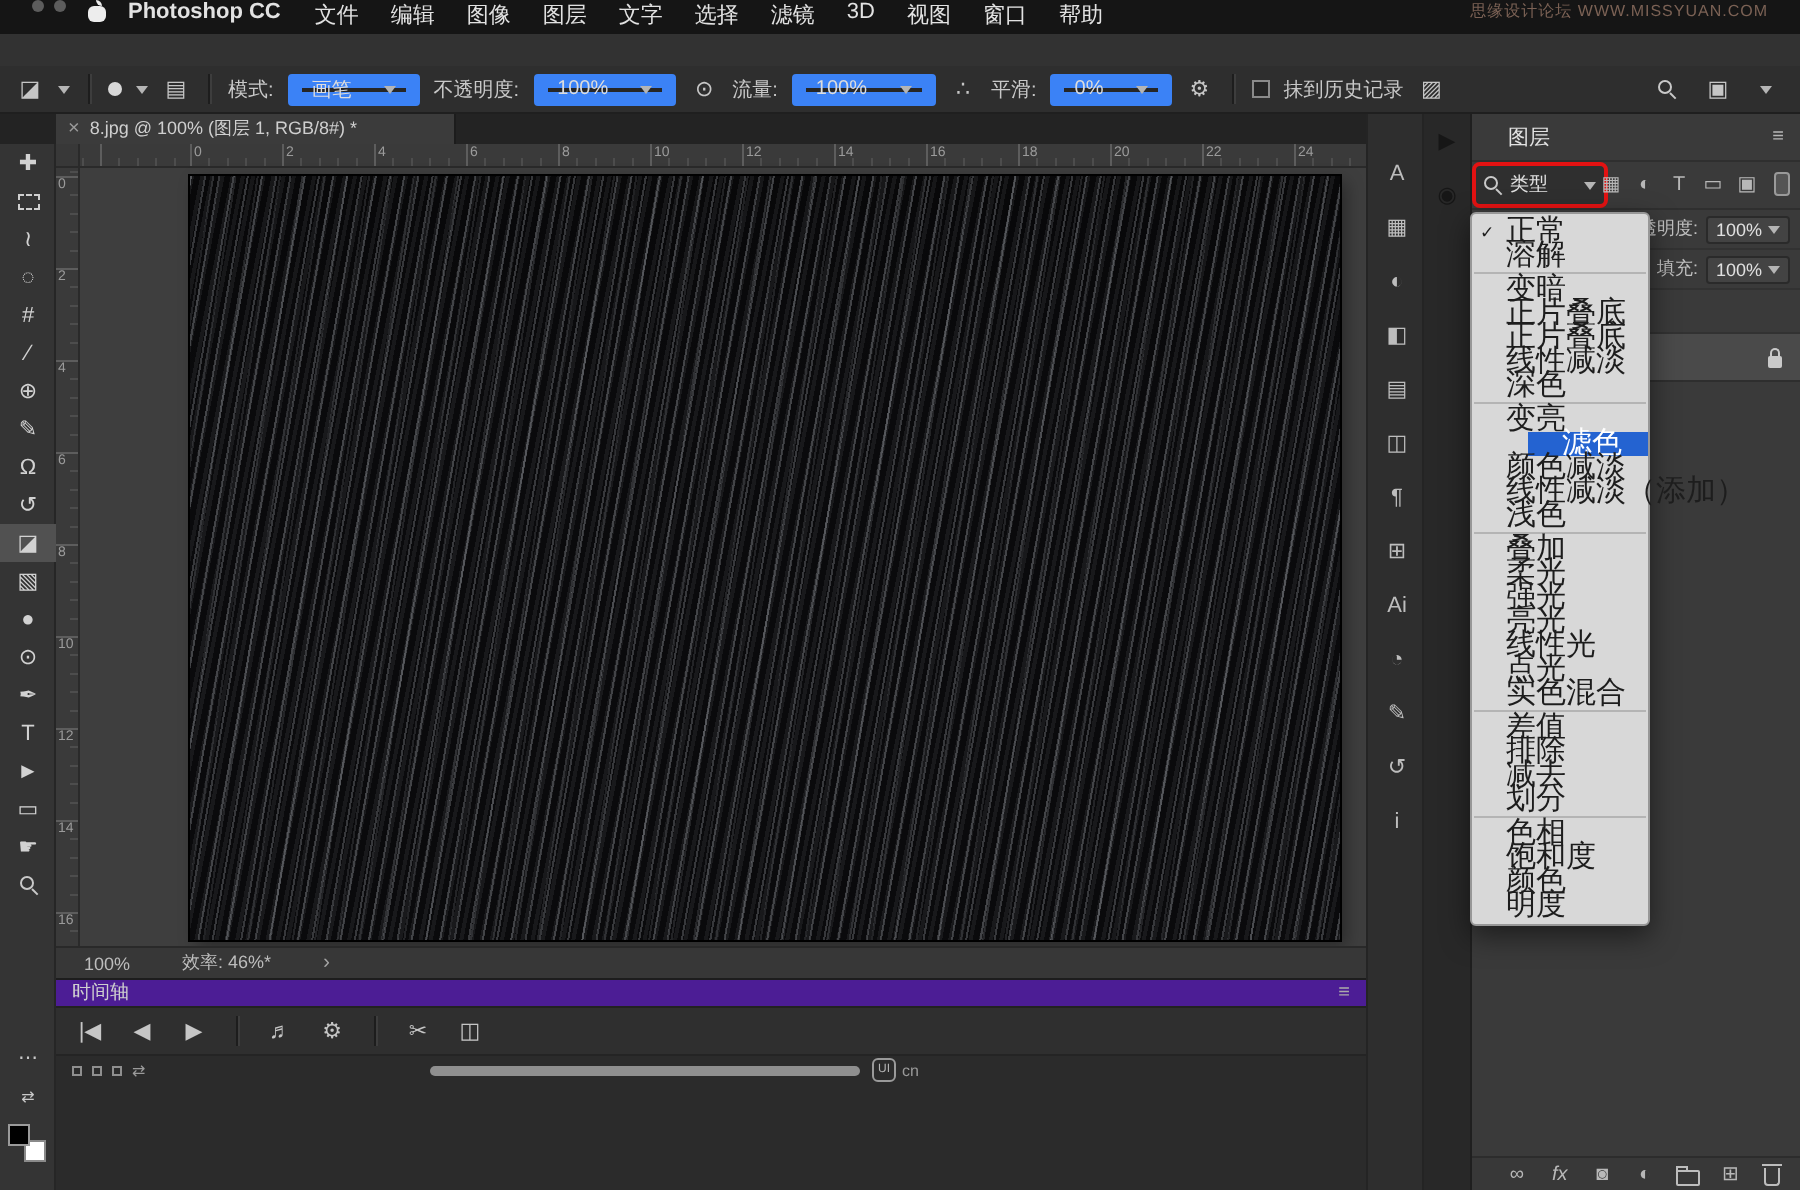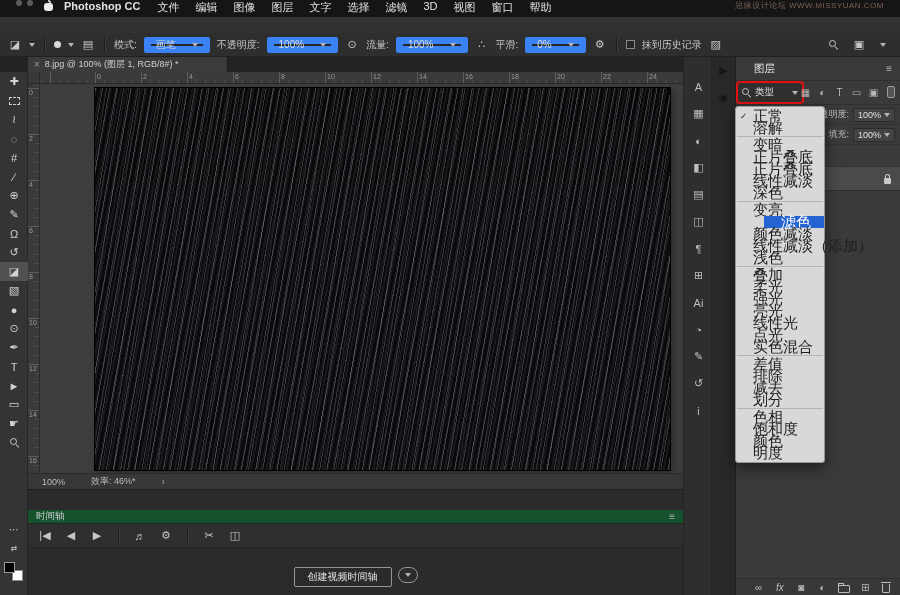--- a/index.html
+++ b/index.html
@@ -83,22 +83,22 @@
       linear-gradient(rgba(0,0,0,.25),rgba(0,0,0,0) 30%);
     box-shadow:0 0 0 1px #000, 3px 3px 8px rgba(0,0,0,.35);}
 
   
   #statusbar{left:28px;top:473px;width:655px;height:16px;background:#373737;border-top:1px solid #292929;
              display:flex;align-items:center;font-size:9px;color:#bdbdbd;gap:26px;padding:0 14px;}
   .status-chevron{color:#a5a5a5;font-size:10px;}
 
   
   #timeline{left:28px;top:489px;width:655px;height:106px;background:#2b2b2b;border-top:1px solid #1d1d1d;}
-  #tl-header{height:14px;background:#14532d;border-bottom:1px solid #222;display:flex;align-items:center;
-             padding:0 8px;font-size:9.5px;color:#cfcfcf;margin-top:20px;}
+  #tl-header{height:14px;background:#4c1d95;border-bottom:1px solid #222;display:flex;align-items:center;
+             padding:0 8px;font-size:9.5px;color:#cfcfcf;}
   #tl-header .panel-menu{margin-left:auto;font-size:10px;color:#aaa;}
   #tl-transport{height:24px;background:#2f2f2f;border-bottom:1px solid #242424;display:flex;align-items:center;
                 gap:12px;padding:0 10px;font-size:9px;color:#b8b8b8;}
   #tl-content{height:52px;display:flex;align-items:flex-start;justify-content:center;padding-top:19px;gap:6px;}
   #create-timeline-btn{border:1px solid #979797;border-radius:2px;padding:2px 13px;font-size:10px;color:#e2e2e2;}
   .tl-caret-box{border:1px solid #979797;border-radius:8px;width:20px;height:16px;display:flex;
                 align-items:center;justify-content:center;}
   #tl-bottom{height:14px;display:flex;align-items:center;gap:5px;padding:0 8px;font-size:8px;color:#9a9a9a;position:relative;}
   .mini-sq{width:5px;height:5px;border:1px solid #8f8f8f;display:inline-block;}
   #tl-scrollbar{position:absolute;left:187px;top:5px;width:215px;height:5px;background:#8f8f8f;border-radius:3px;}
@@ -316,26 +316,20 @@
         <div class="opt-icon">|◀</div>
         <div class="opt-icon">◀</div>
         <div class="opt-icon">▶</div>
         <span class="opt-div"></span>
         <div class="opt-icon">♬</div>
         <div class="opt-icon">⚙</div>
         <span class="opt-div"></span>
         <div class="opt-icon">✂</div>
         <div class="opt-icon">◫</div>
       </div>
-    <div id="tl-content">
-      <span id="create-timeline-btn">创建视频时间轴</span>
-      <span class="tl-caret-box">
-          <span class="caret"></span>
-        </span>
-    </div>
     <div id="tl-bottom">
       <span class="mini-sq"></span>
       <span class="mini-sq"></span>
       <span class="mini-sq"></span>
       <span>⇄</span>
       <span id="tl-scrollbar"></span>
       <span id="ui-watermark">
         <span id="ui-logo">UI</span>
         <span>cn</span>
       </span>

